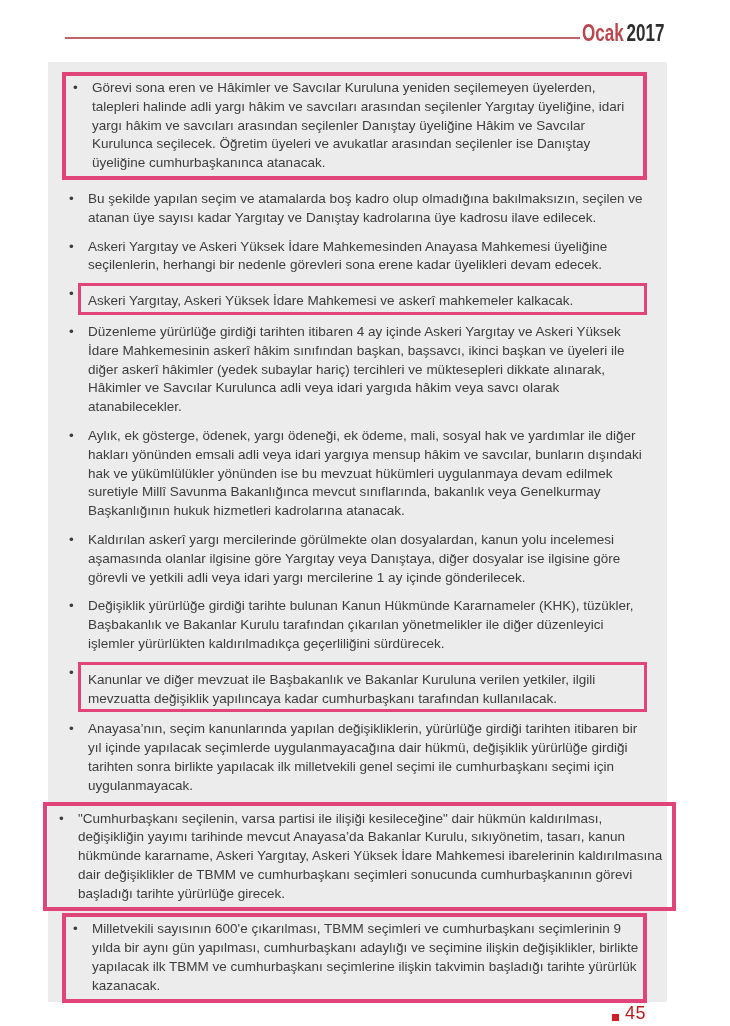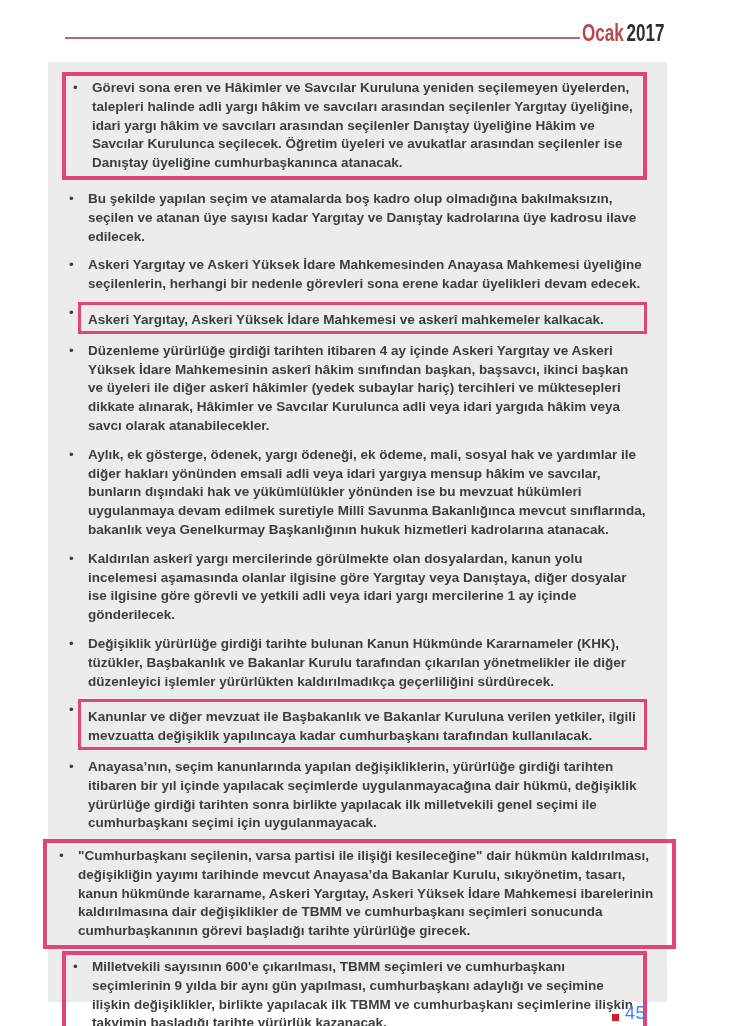--- a/index.html
+++ b/index.html
@@ -46,21 +46,21 @@
     display:flex;
     margin:0 20px 10px 14px;
     color:var(--body-text);
     font-size:13.5px; line-height:18.8px;
     text-align:left;
   }
   .dot{
     flex:none; width:26px; padding-left:7px;
     font-size:13.5px;
   }
-  .txt{ flex:1; min-width:0;font-weight:bold; }
+  .txt{ flex:1; min-width:0; }
   
   .row.hl-item{
     border:4px solid var(--highlight-border);
     padding:3px 4px 3px 0;
   }
   
   .row.hl-item.extended{
     margin-left:-5px; margin-right:-9px;
     padding:4px 4px 4px 5px;
   }
@@ -77,21 +77,21 @@
   .footer{
     position:absolute; top:1003px; right:84px;
     display:flex; align-items:center;
   }
   .page-marker{
     width:7px; height:7px; margin-top:8px; margin-right:6px;
     background:var(--page-marker);
     display:inline-block;
   }
   .page-number{
-    font-size:18px; color:#3b82f6; letter-spacing:.5px;
+    font-size:18px; color:#b91c1c; letter-spacing:.5px;
   }
 </style>
 </head>
 <body>
 
 <div class="page">
 
   <div class="header-rule"></div>
   <div class="header-title">
     <span class="month">Ocak</span><span class="year">2017</span>

